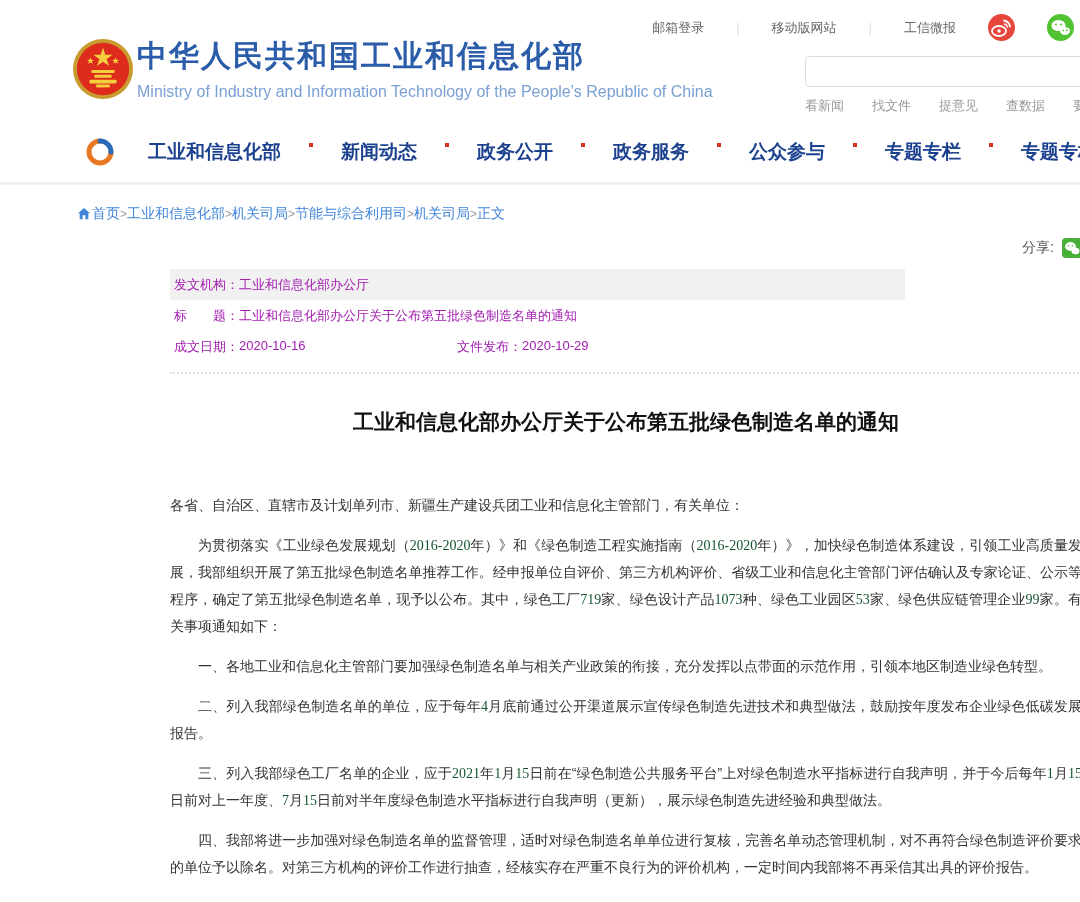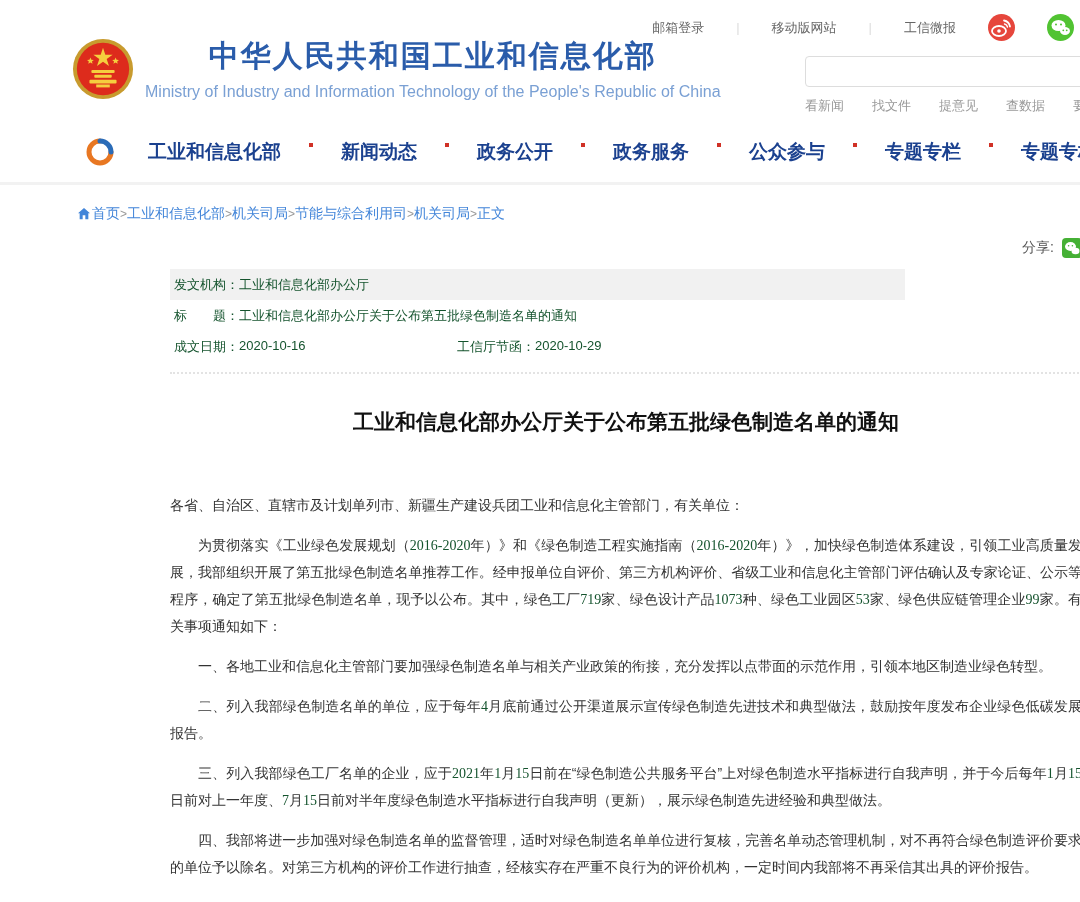--- a/index.html
+++ b/index.html
@@ -9,21 +9,21 @@
   
   .header { position:relative; height:122px; background:#fff; }
   .topbar { position:absolute; top:14px; right:6px; display:flex; align-items:center; gap:32px;
     font-size:13px; color:#666; }
   .topbar a { color:#666; text-decoration:none; cursor:pointer; }
   .topbar .sep { color:#ddd; }
   .round-icon { width:27px; height:27px; display:inline-block; }
 
   .logo-row { position:absolute; left:72px; top:36px; display:flex; align-items:center; }
   .emblem { width:62px; height:62px; }
-  .logo-text { margin-left:11px;text-align:center; }
+  .logo-text { margin-left:3px; }
   .site-title { font-size:30px; font-weight:bold; color:#2a5caa; letter-spacing:2px; }
   .site-sub { margin-top:6px; font-size:16px; color:#7aa0d4; }
 
   .search-area { position:absolute; left:805px; top:56px; width:300px; }
   .search-input { width:100%; height:31px; border:1px solid #ddd; border-radius:4px;
     outline:none; padding:0 8px; font-size:14px; }
   .quick-links { margin-top:10px; display:flex; gap:28px; font-size:13px; color:#999; }
   .quick-links span { cursor:pointer; white-space:nowrap; }
 
   
@@ -39,21 +39,21 @@
   .crumb { color:#4285d9; cursor:pointer; }
   .crumb-sep { color:#999; font-size:12px; }
   .home-icon { width:16px; height:16px; display:inline-block; }
 
   
   .content { margin:14px 0 0 170px; width:912px; position:relative; }
   .share-row { display:flex; justify-content:flex-end; align-items:center; gap:8px;
     font-size:14px; color:#555; height:22px; }
   .share-icon { width:20px; height:20px; }
 
-  .meta-table { margin-top:10px; width:735px; font-size:13px; color:#14532d; }
+  .meta-table { margin-top:10px; width:735px; font-size:13px; color:#a21caf; }
   .meta-row { display:flex; min-height:31px; align-items:center; padding-left:4px; }
   .meta-row.alt { background:#f1f1f1; }
   .meta-cell { display:flex; }
   .meta-cell.first { min-width:283px; }
   .meta-label { white-space:pre; }
 
   .dotted-sep { margin-top:10px; border-bottom:2px dotted #e3e3e3; width:100%; }
 
   .article-title { margin-top:34px; text-align:center; font-size:21px; font-weight:bold; color:#111; }
 
@@ -195,21 +195,21 @@
         <span class="meta-label">标　　题：</span>
         <span>工业和信息化部办公厅关于公布第五批绿色制造名单的通知</span>
       </div>
     </div>
     <div class="meta-row">
       <div class="meta-cell first">
         <span class="meta-label">成文日期：</span>
         <span>2020-10-16</span>
       </div>
       <div class="meta-cell">
-        <span class="meta-label">工信厅节函：</span>
+        <span class="meta-label">文件发布：</span>
         <span>2020-10-29</span>
       </div>
     </div>
   </div>
 
   <div class="dotted-sep"></div>
 
   <h1 class="article-title">工业和信息化部办公厅关于公布第五批绿色制造名单的通知</h1>
 
   <div class="article-body">

